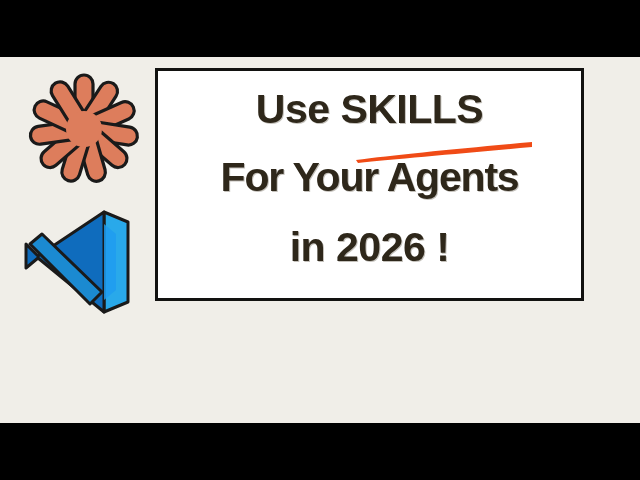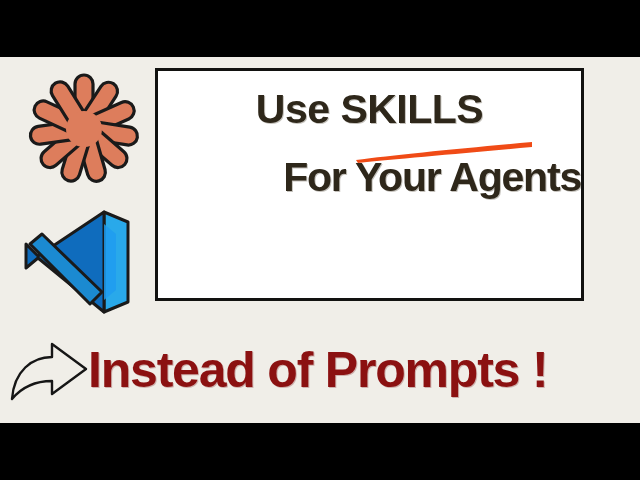--- a/index.html
+++ b/index.html
@@ -85,21 +85,21 @@
     width: 100%;
     text-align: center;
     color: #2e271a;
     font-family: "Liberation Sans", sans-serif;
     font-weight: bold;
     white-space: nowrap;
     letter-spacing: -0.5px;
     text-shadow: 1px 1px 0 rgba(60,50,30,0.30);
   }
   #headline-line-1 { top: 14px;  font-size: 41px; line-height: 48px; }
-  #headline-line-2 { top: 82px;  font-size: 41px; line-height: 48px; letter-spacing: -1.2px; text-align: right; }
+  #headline-line-2 { top: 82px;  font-size: 41px; line-height: 48px; letter-spacing: -1.2px; }
   #headline-line-3 { top: 152px; font-size: 41px; line-height: 48px; }
 
   
   #skills-underline {
     position: absolute;
     left: 196px;
     top: 70px;
     width: 180px;
     height: 22px;
     z-index: 25;
@@ -205,38 +205,25 @@
 
       <path d="M88 18 L100 28 L100 84 L88 94 Z" fill="#1f9cf0" stroke="none" opacity="0.85"></path>
     </svg>
   </div>
 
   <div id="headline-box">
     <div class="headline-line" id="headline-line-1">Use SKILLS</div>
 
     <div class="headline-line" id="headline-line-2">For Your Agents</div>
 
+    <div class="headline-line" id="headline-line-3">in 2026 !</div>
 
     <div id="skills-underline">
       <svg viewBox="0 0 180 22" xmlns="http://www.w3.org/2000/svg">
         <path d="M2 19 C 40 14, 110 7, 178 1 L 178 6 C 112 12, 42 18, 4 22 Z" fill="#f04b16"></path>
       </svg>
     </div>
   </div>
 
-  <div id="caption-row">
-    <div id="curved-arrow-icon">
-      <svg viewBox="0 0 82 66" xmlns="http://www.w3.org/2000/svg">
-        <path d="M4 60
-                 C 6 32, 24 18, 44 18
-                 L 44 5
-                 L 78 30
-                 L 44 55
-                 L 44 42
-                 C 28 42, 14 48, 4 60 Z" fill="none" stroke="#161616" stroke-width="2.4" stroke-linejoin="round"></path>
-      </svg>
-    </div>
-    <div id="caption-text">Instead of Prompts !</div>
-  </div>
 
   <div class="bar" id="bar-bottom"></div>
 
 </div>
 
 </body></html>

